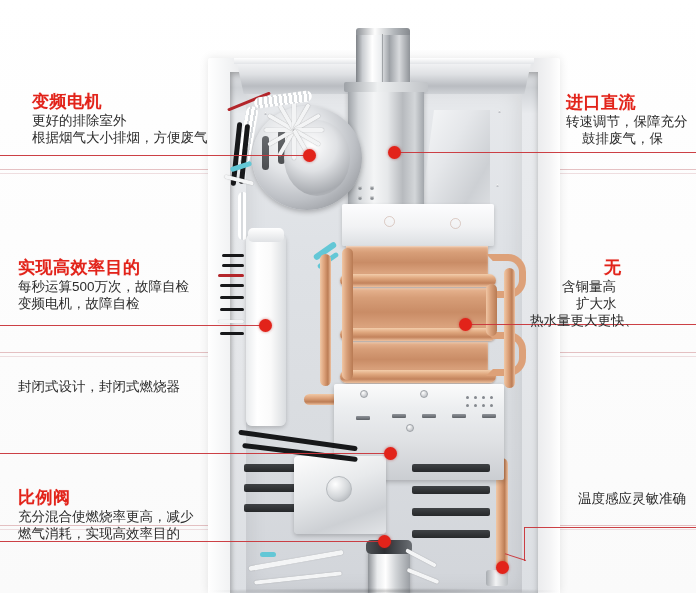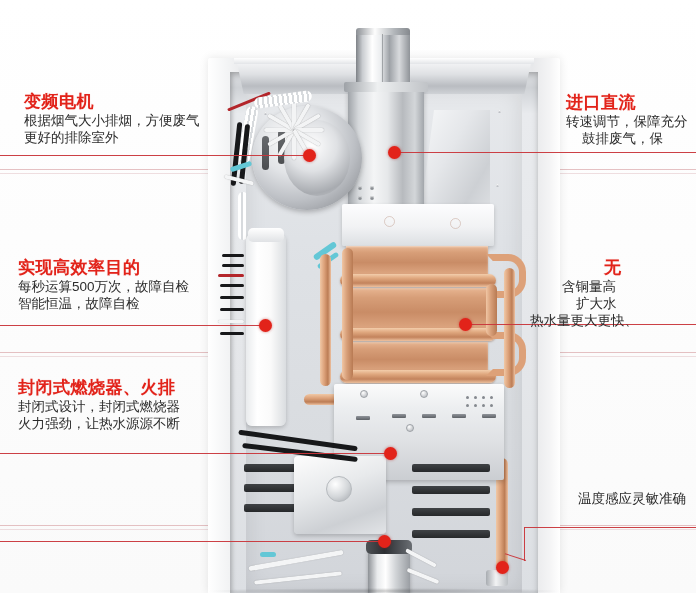--- a/index.html
+++ b/index.html
@@ -339,38 +339,41 @@
   <div class="dot" style="left:384px;top:447px"></div>
 
   <div class="leader" style="left:0px;top:541px;width:386px"></div>
   <div class="dot" style="left:378px;top:535px"></div>
 
   <div class="leader" style="left:524px;top:527px;width:172px"></div>
   <div class="leader-v" style="left:524px;top:527px;height:34px"></div>
   <div class="leader" style="left:504px;top:560px;width:22px;transform:rotate(18deg);transform-origin:100% 50%"></div>
   <div class="dot" style="left:496px;top:561px"></div>
 
-  <div class="callout" style="left:24px;top:92px">
+  <div class="callout" style="left:32px;top:92px">
     <div class="title">变频电机</div>
+    <div class="desc">更好的排除室外</div>
     <div class="desc">根据烟气大小排烟，方便废气</div>
-    <div class="desc">更好的排除室外</div>
   </div>
 
   <div class="callout" style="left:18px;top:258px">
     <div class="title">实现高效率目的</div>
     <div class="desc">每秒运算500万次，故障自检</div>
-    <div class="desc">智能恒温，故障自检</div>
+    <div class="desc">变频电机，故障自检</div>
   </div>
 
   <div class="callout" style="left:18px;top:378px">
-    <div class="title">封闭式燃烧器、火排</div>
     <div class="desc">封闭式设计，封闭式燃烧器</div>
-    <div class="desc">火力强劲，让热水源源不断</div>
-  </div>
-
+  </div>
+
+  <div class="callout" style="left:18px;top:488px">
+    <div class="title">比例阀</div>
+    <div class="desc">充分混合使燃烧率更高，减少</div>
+    <div class="desc">燃气消耗，实现高效率目的</div>
+  </div>
 
   <div class="callout right" style="left:566px;top:93px;width:190px">
     <div class="title" style="text-align:left">进口直流</div>
     <div class="desc" style="text-align:left">转速调节，保障充分</div>
     <div class="desc" style="text-align:left;padding-left:16px">鼓排废气，保</div>
   </div>
 
   <div class="callout right" style="left:604px;top:258px;width:180px">
     <div class="title" style="text-align:left">无</div>
     <div class="desc" style="text-align:left;padding-left:0px;margin-left:-42px">含铜量高</div>

